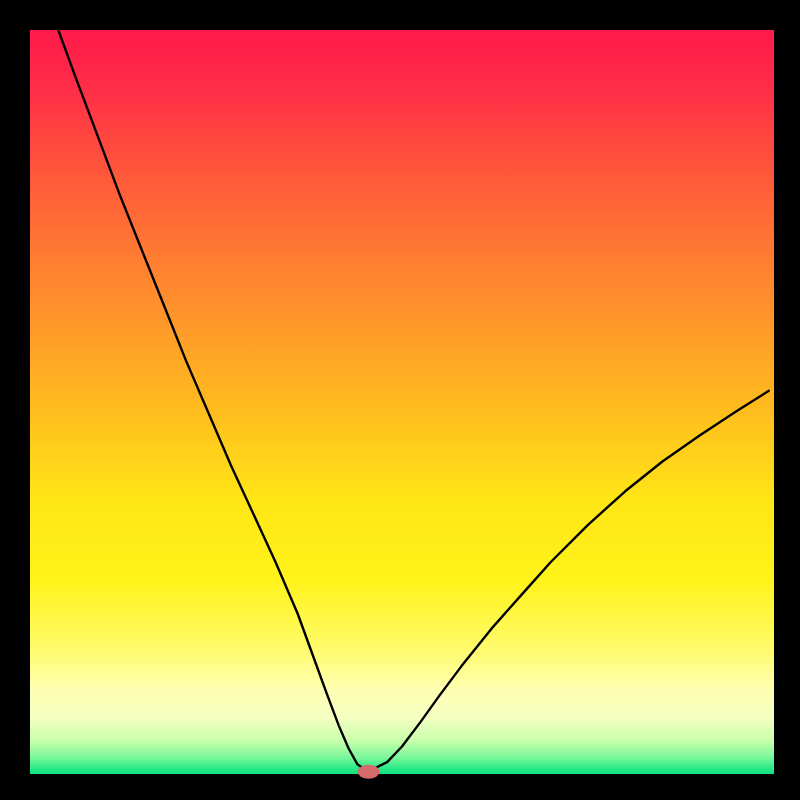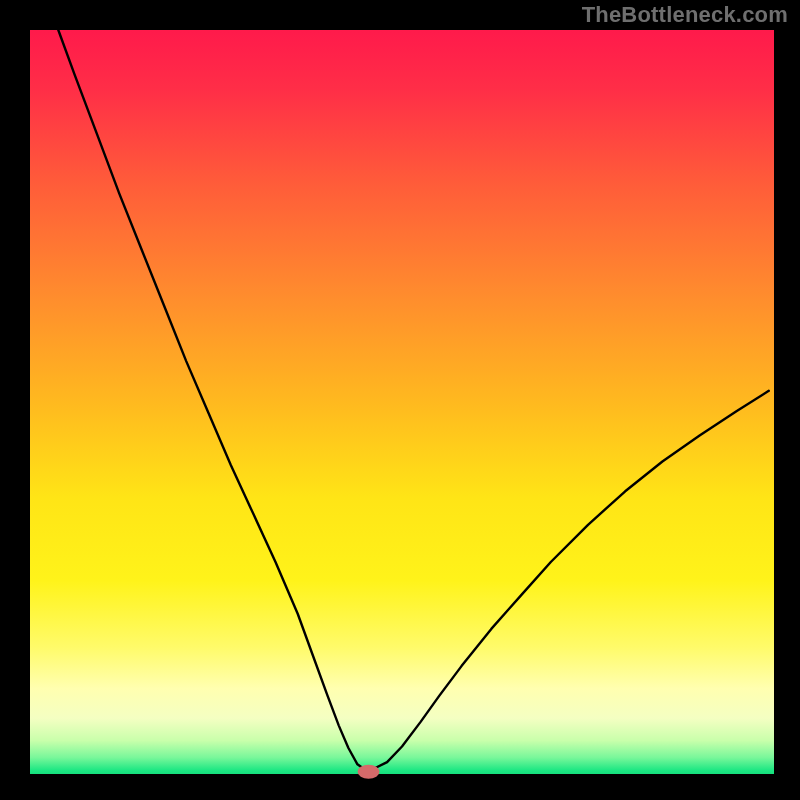--- a/index.html
+++ b/index.html
@@ -31,21 +31,20 @@
     position: absolute;
     inset: 0;
     width: 800px;
     height: 800px;
   }
 </style>
 </head>
 <body>
 
 <div class="frame">
-  <div class="watermark">TheBottleneck.com</div>
 
   <svg viewBox="0 0 800 800">
     <defs>
       <linearGradient id="bg-grad" x1="0" y1="0" x2="0" y2="1">
           <stop offset="0%" stop-color="#ff1a4b"></stop>
           <stop offset="8%" stop-color="#ff2e47"></stop>
           <stop offset="20%" stop-color="#ff5a3a"></stop>
           <stop offset="35%" stop-color="#ff8a2e"></stop>
           <stop offset="50%" stop-color="#ffb91f"></stop>
           <stop offset="63%" stop-color="#ffe516"></stop>

